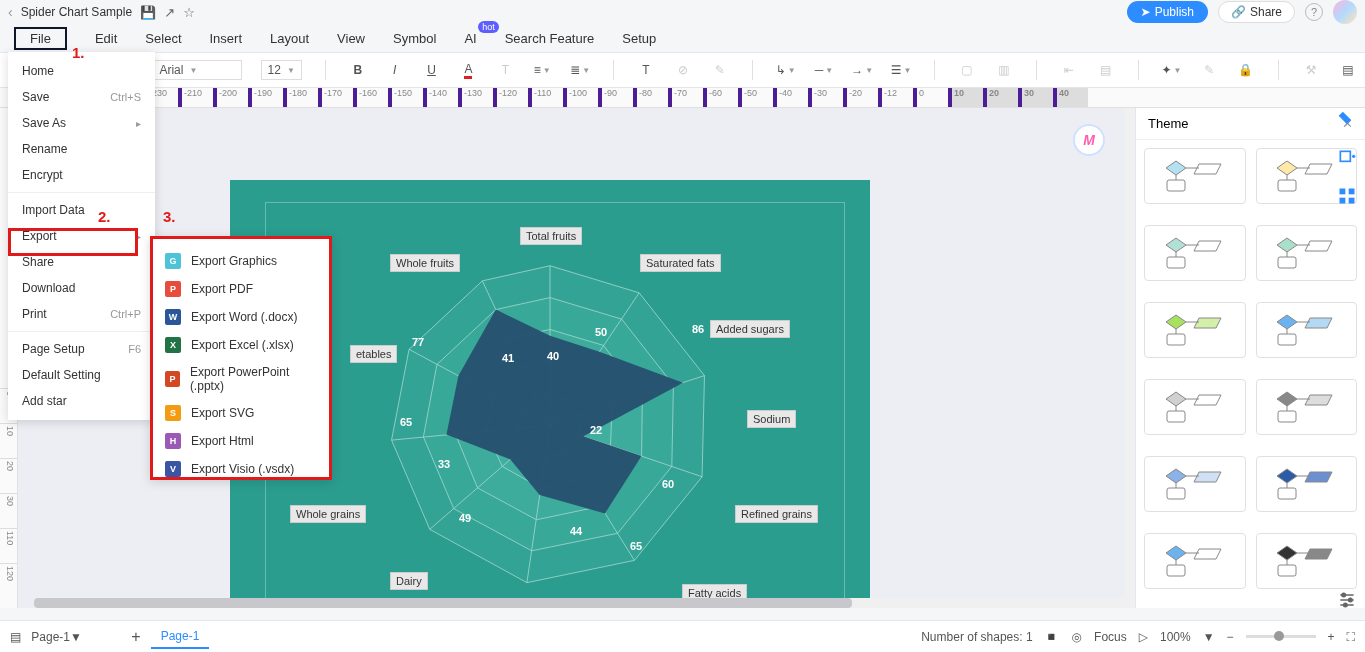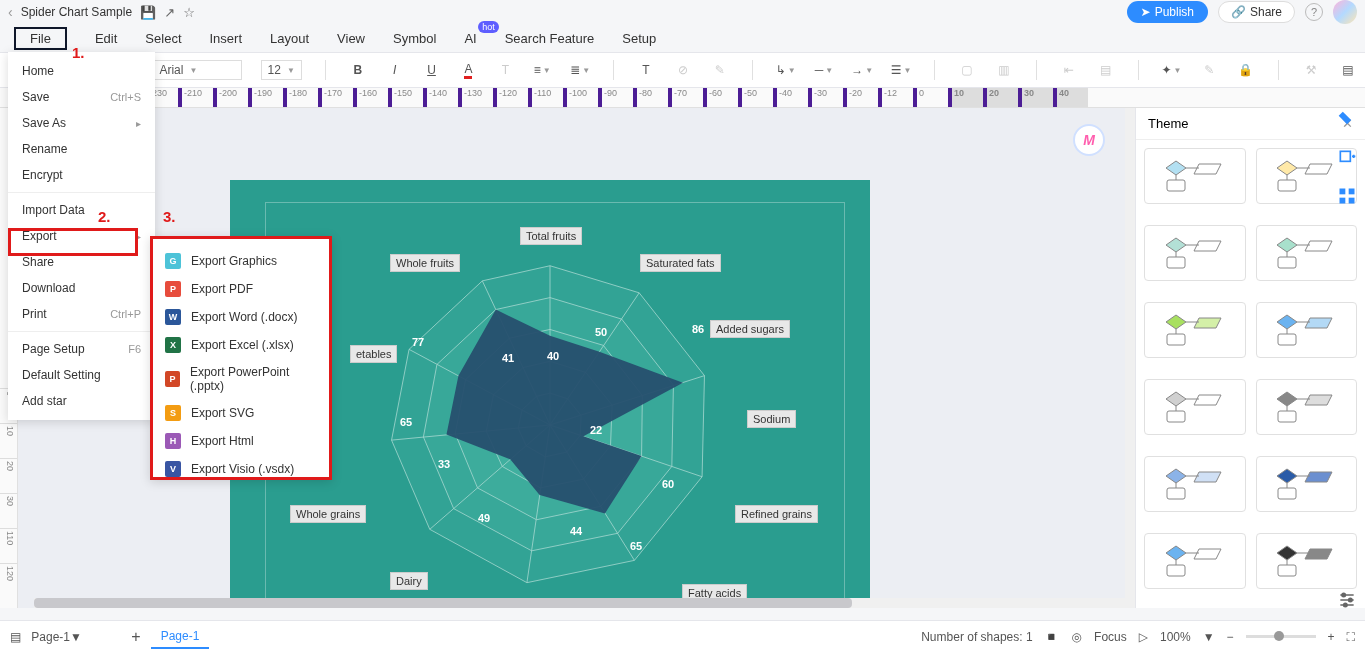--- a/index.html
+++ b/index.html
@@ -269,21 +269,21 @@
       <div class="rlabel" style="left:60px;top:325px">Whole grains</div>
       <div class="rlabel" style="left:120px;top:165px">etables</div>
       <div class="rlabel" style="left:160px;top:74px">Whole fruits</div>
 
       <div class="rnum" style="left:365px;top:146px">50</div>
       <div class="rnum" style="left:462px;top:143px">86</div>
       <div class="rnum" style="left:360px;top:244px">22</div>
       <div class="rnum" style="left:432px;top:298px">60</div>
       <div class="rnum" style="left:400px;top:360px">65</div>
       <div class="rnum" style="left:340px;top:345px">44</div>
-      <div class="rnum" style="left:248px;top:332px">49</div>
+      <div class="rnum" style="left:229px;top:332px">49</div>
       <div class="rnum" style="left:208px;top:278px">33</div>
       <div class="rnum" style="left:170px;top:236px">65</div>
       <div class="rnum" style="left:182px;top:156px">77</div>
       <div class="rnum" style="left:272px;top:172px">41</div>
       <div class="rnum" style="left:317px;top:170px">40</div>
     </div>
     <div class="canvas-scroll">
         <div class="thumb"></div>
       </div>
   </div>

